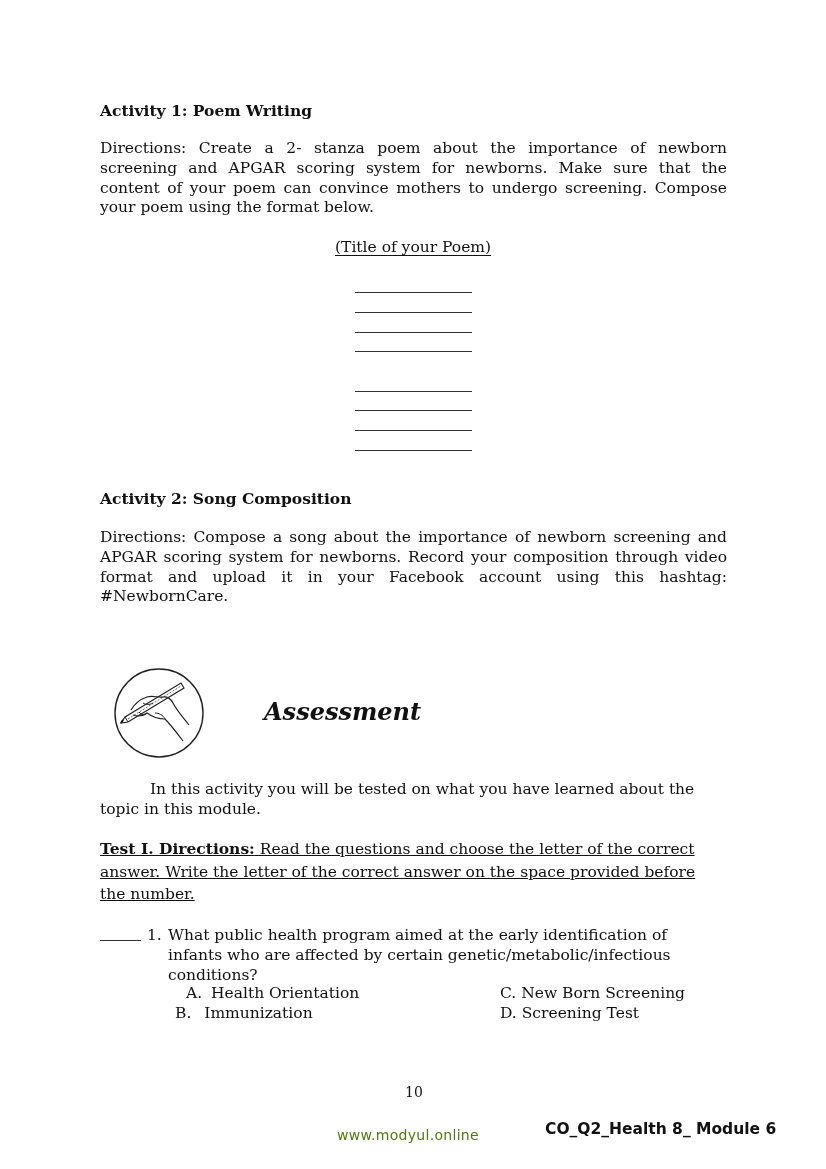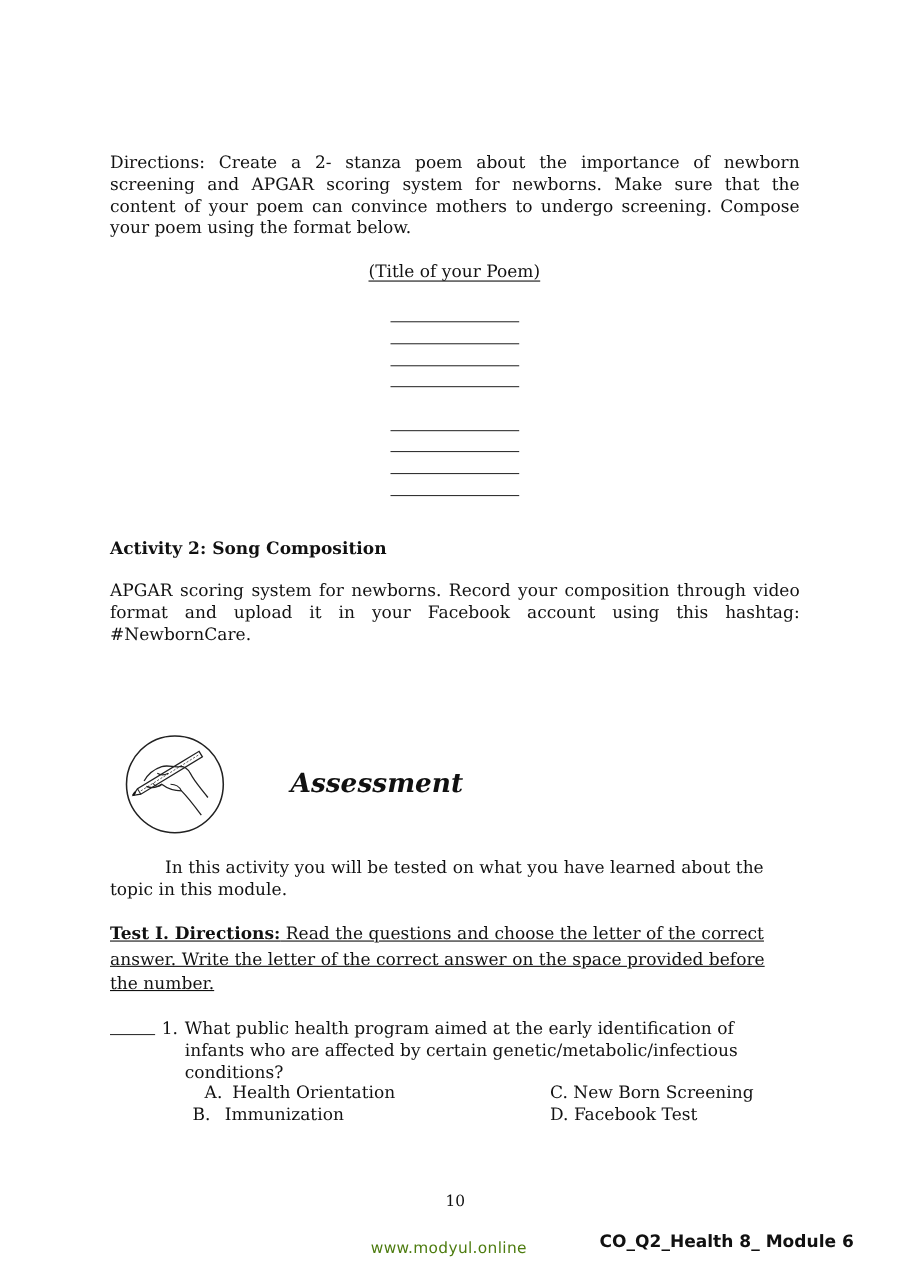--- a/index.html
+++ b/index.html
@@ -17,20 +17,21 @@
   .opt { font-size: 15.5px; }
   .pagenum { font-size: 14px; }
   .footer { font-family: "DejaVu Sans", "Liberation Sans", sans-serif; font-weight: bold; font-size: 15.5px; }
   .watermark { font-family: "DejaVu Sans", "Liberation Sans", sans-serif; font-size: 14px; color: #4d7c0f; letter-spacing: 0.3px; }
 </style>
 </head>
 <body>
 
 <div class="page">
 
+  <div class="abs h-bold" style="left:100px; top:101px;">Activity 1: Poem Writing</div>
 
   <div class="abs para" style="left:100px; top:139px; width:627px;">
     <div class="justify-full">Directions: Create a 2- stanza poem about the importance of newborn</div>
     <div class="justify-full">screening and APGAR scoring system for newborns. Make sure that the</div>
     <div class="justify-full">content of your poem can convince mothers to undergo screening. Compose</div>
     <div>your poem using the format below.</div>
   </div>
 
   <div class="abs poem-title" style="left:335px; top:238px;">(Title of your Poem)</div>
 
@@ -43,20 +44,21 @@
   <div>
     <div class="poem-line" style="top:391px;"></div>
     <div class="poem-line" style="top:410px;"></div>
     <div class="poem-line" style="top:430px;"></div>
     <div class="poem-line" style="top:450px;"></div>
   </div>
 
   <div class="abs h-bold" style="left:100px; top:489px;">Activity 2: Song Composition</div>
 
   <div class="abs para" style="left:100px; top:528px; width:627px;">
+    <div class="justify-full">Directions: Compose a song about the importance of newborn screening and</div>
     <div class="justify-full">APGAR scoring system for newborns. Record your composition through video</div>
     <div class="justify-full">format and upload it in your Facebook account using this hashtag:</div>
     <div>#NewbornCare.</div>
   </div>
 
   <div class="abs" style="left:113px; top:667px; width:92px; height:92px;">
     <svg width="92" height="92" viewBox="0 0 92 92">
       <circle cx="46" cy="46" r="44" fill="#fff" stroke="#222" stroke-width="1.4"></circle>
 
       <path d="M8 56 L12 50 L68 16 L71 21 L15 55 Z" fill="#fff" stroke="#222" stroke-width="1.2"></path>
@@ -100,21 +102,21 @@
     <div class="abs opt" style="left:175px; top:1004px;">
       <span>B.</span>
       <span style="margin-left:8px;">Immunization</span>
     </div>
     <div class="abs opt" style="left:500px; top:984px;">
       <span>C.</span>
       <span>New Born Screening</span>
     </div>
     <div class="abs opt" style="left:500px; top:1004px;">
       <span>D.</span>
-      <span>Facebook Test</span>
+      <span>Screening Test</span>
     </div>
   </div>
 
   <div class="abs pagenum" style="left:405px; top:1084px;">10</div>
   <div class="abs watermark" style="left:337px; top:1127px;">www.modyul.online</div>
   <div class="abs footer" style="left:545px; top:1120px;">CO_Q2_Health 8_ Module 6</div>
 
 </div>
 
 </body></html>

